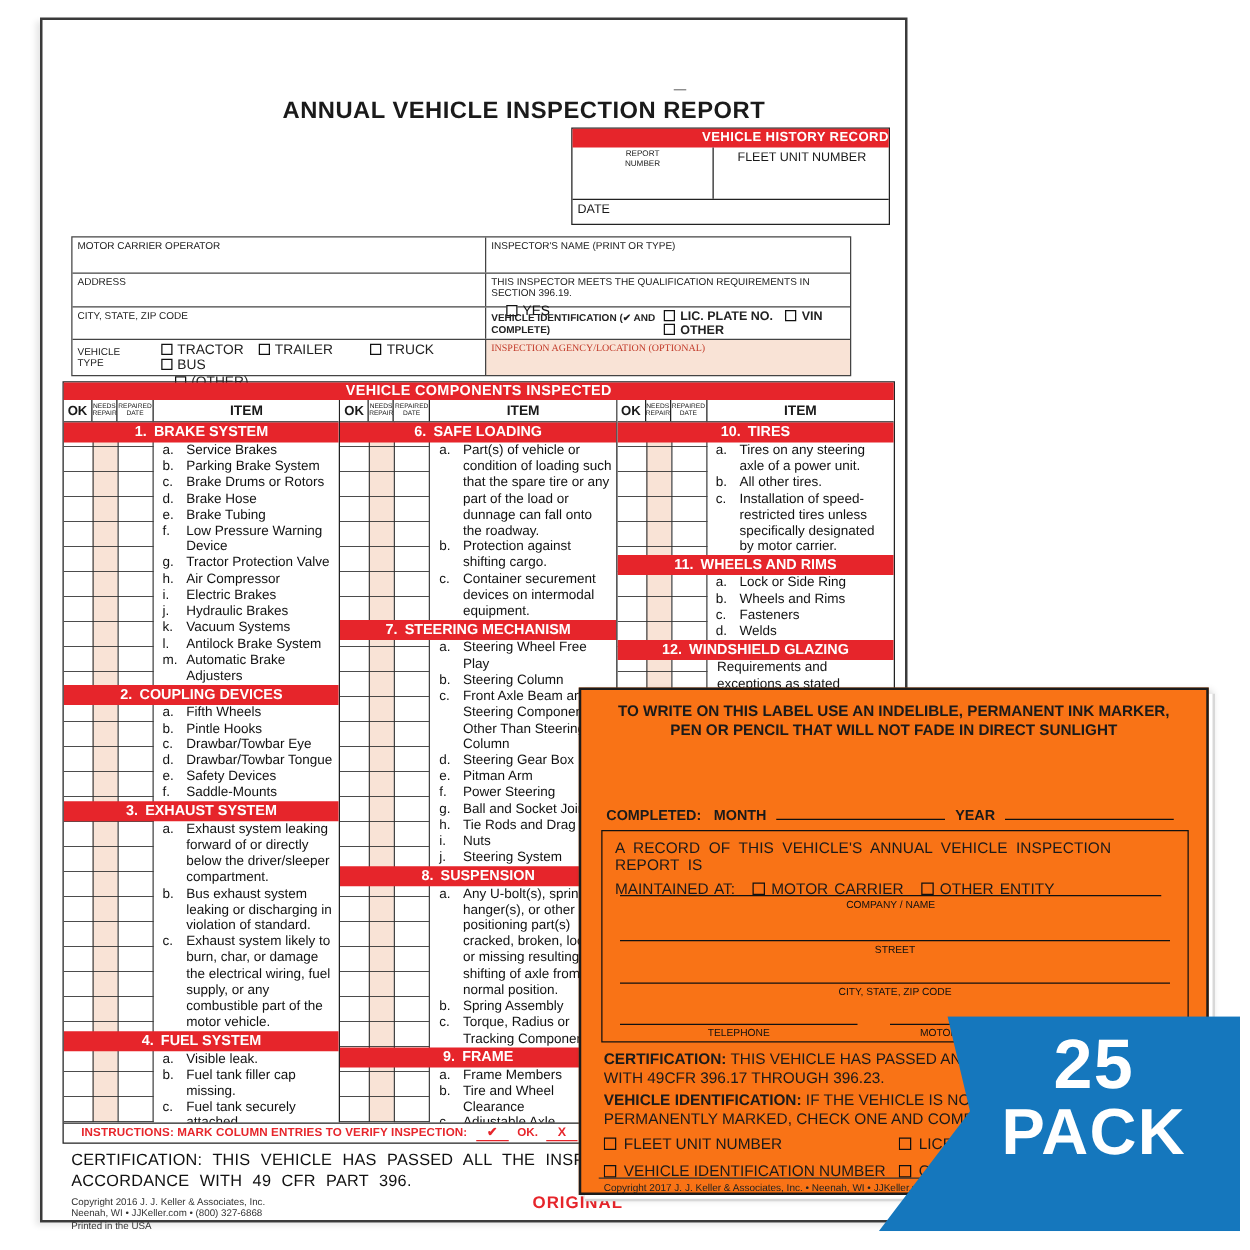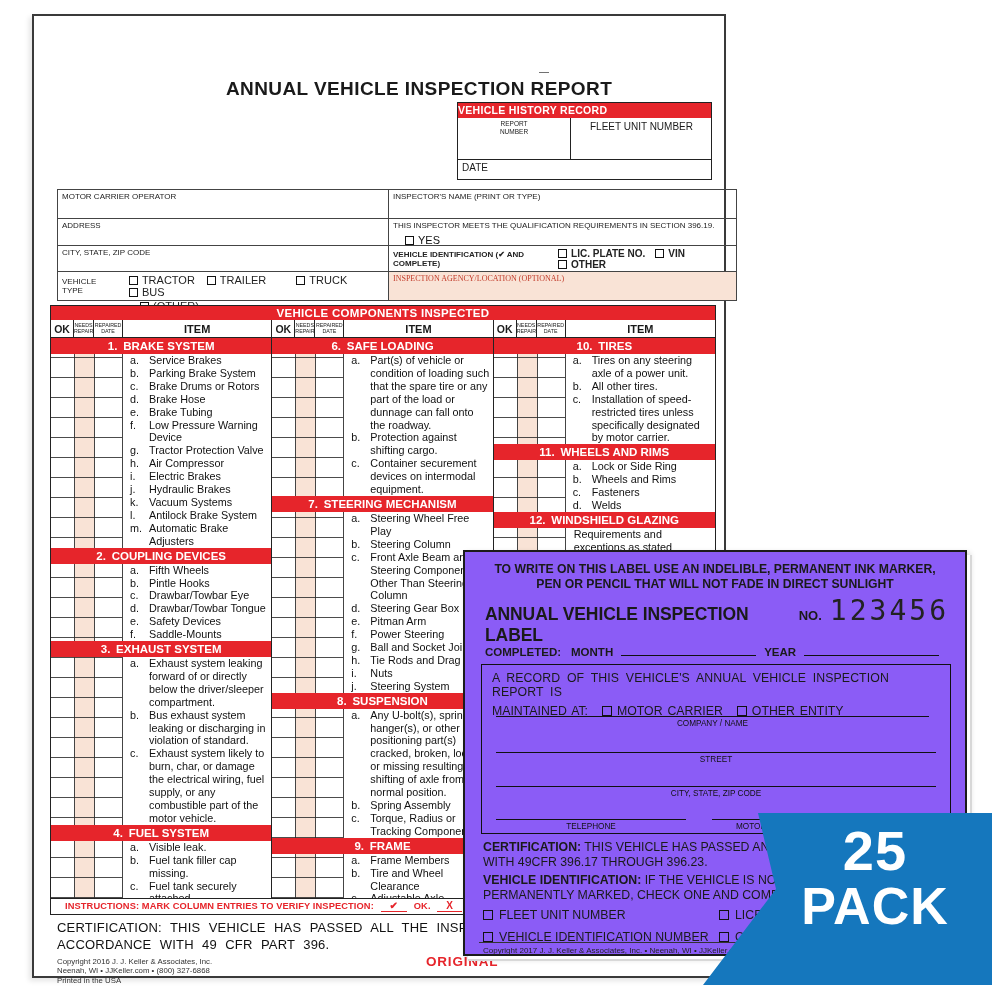--- a/index.html
+++ b/index.html
@@ -15,29 +15,29 @@
 
   
   .page{position:absolute;left:32px;top:14px;width:694px;height:964px;
     background:#fff;border:2.5px solid #3a3a3a;z-index:1;
     box-shadow:-3px 3px 5px rgba(0,0,0,.10);}
   .title-mark{position:absolute;left:505px;top:50px;font-size:10px;color:#444;}
   .report-title{position:absolute;left:192px;top:62px;font-size:19px;font-weight:bold;letter-spacing:.4px;}
 
   
   .history{position:absolute;left:423px;top:86px;width:255px;height:78px;border:1.5px solid #222;}
-  .history-head{background:var(--red);color:#fff;font-weight:bold;font-size:10.5px;line-height:15px;text-align:left;letter-spacing:.3px;}
+  .history-head{background:var(--red);color:#fff;font-weight:bold;font-size:10.5px;line-height:15px;text-align:right;letter-spacing:.3px;}
   .history-body{position:relative;height:41px;}
   .history-vline{position:absolute;left:112px;top:0;bottom:0;border-left:1.5px solid #222;}
   .history-rn{position:absolute;left:0;top:2px;width:112px;text-align:center;font-size:6.5px;line-height:7.5px;white-space:pre-line;}
   .history-fleet{position:absolute;left:114px;right:0;top:3px;text-align:center;font-size:10px;}
   .history-date{height:19px;border-top:1.5px solid #222;font-size:10px;padding:2px 0 0 4px;}
 
   
-  .info{position:absolute;left:23px;top:173px;width:680px;border:1.2px solid #444;}
+  .info{position:absolute;left:23px;top:173px;width:624px;border:1.2px solid #444;}
   .irow{display:flex;border-top:1.2px solid #444;}
   .irow:first-child{border-top:none;}
   .icell{padding:2px 4px;font-size:8px;color:#222;}
   .icell.l{width:330px;}
   .icell.r{flex:1;border-left:1.2px solid #444;}
   .r1{height:28px;} .r2{height:27px;} .r3{height:26px;} .r4{height:29px;}
   .yes-line{margin:4px 0 0 12px;font-size:11px;color:#111;}
   .vid-line{display:flex;align-items:center;gap:4px;font-weight:bold;}
   .vid-lab{font-size:8px;}
   .cb{display:inline-block;width:9px;height:9px;border:1.5px solid #111;vertical-align:-1px;margin-right:4px;background:#fff;}
@@ -76,21 +76,21 @@
   .instr{border-top:1.5px solid #222;color:var(--red);font-size:9.3px;font-weight:bold;line-height:15px;height:16px;
     padding-left:14px;white-space:nowrap;overflow:hidden;letter-spacing:.1px;}
   .mark{display:inline-block;border-bottom:1.6px solid var(--red);padding:0 9px;font-size:10px;line-height:11px;margin:0 4px;}
 
   .cert{position:absolute;left:23px;top:903px;width:660px;font-size:13px;line-height:17px;
     word-spacing:4.5px;letter-spacing:.2px;color:#111;white-space:nowrap;overflow:hidden;}
   .copy{position:absolute;left:23px;top:941px;font-size:7.8px;line-height:9.3px;color:#333;}
   .original{position:absolute;left:392px;top:938px;color:var(--red);font-weight:bold;font-size:13.5px;letter-spacing:.8px;}
 
   
-  .card{position:absolute;left:463px;top:550px;width:504px;height:406px;background:#8b5cf6;
+  .card{position:absolute;left:463px;top:550px;width:504px;height:406px;background:#f97316;
     border:2.5px solid #1b1b1b;z-index:5;box-shadow:4px 4px 0 -1px #fff,5px 5px 0 0 #d8d8d8,3px 3px 6px rgba(0,0,0,.18);}
   .warn{position:absolute;top:10px;left:0;right:0;text-align:center;font-weight:bold;font-size:12.2px;line-height:14.5px;}
   .ltitle-row{position:absolute;top:42px;left:20px;right:16px;display:flex;align-items:baseline;}
   .ltitle{font-weight:bold;font-size:17.5px;letter-spacing:-.1px;}
   .no-lbl{font-weight:bold;font-size:13px;margin-left:40px;}
   .no-val{font-family:"DejaVu Sans Mono",monospace;font-size:28px;letter-spacing:3px;margin-left:8px;color:#222;}
   .completed-row{position:absolute;top:92px;left:20px;right:18px;display:flex;align-items:baseline;font-size:11.5px;font-weight:bold;}
   .fill-line{flex:1;border-bottom:1.8px solid #111;margin:0 8px;height:12px;}
   .record-box{position:absolute;left:16px;top:112px;width:470px;height:170px;border:1.8px solid #111;}
   .rb-l1{margin:6px 10px 0;font-size:12.3px;word-spacing:3.2px;letter-spacing:.1px;}
@@ -286,25 +286,20 @@
         <div>Printed in the USA</div>
       </div>
     <div class="original">ORIGINAL</div>
   </div>
 
   <div class="card">
     <div class="warn">
       <div>TO WRITE ON THIS LABEL USE AN INDELIBLE, PERMANENT INK MARKER,</div>
       <div>PEN OR PENCIL THAT WILL NOT FADE IN DIRECT SUNLIGHT</div>
     </div>
-    <div class="ltitle-row">
-      <span class="ltitle">ANNUAL VEHICLE INSPECTION LABEL</span>
-      <span class="no-lbl">NO.</span>
-      <span class="no-val">123456</span>
-    </div>
     <div class="completed-row">
       <span>COMPLETED:</span>
       <span style="margin-left:10px">MONTH</span>
       <span class="fill-line"></span>
       <span>YEAR</span>
       <span class="fill-line"></span>
     </div>
 
     <div class="record-box">
       <div class="rb-l1">A RECORD OF THIS VEHICLE'S ANNUAL VEHICLE INSPECTION REPORT IS</div>

